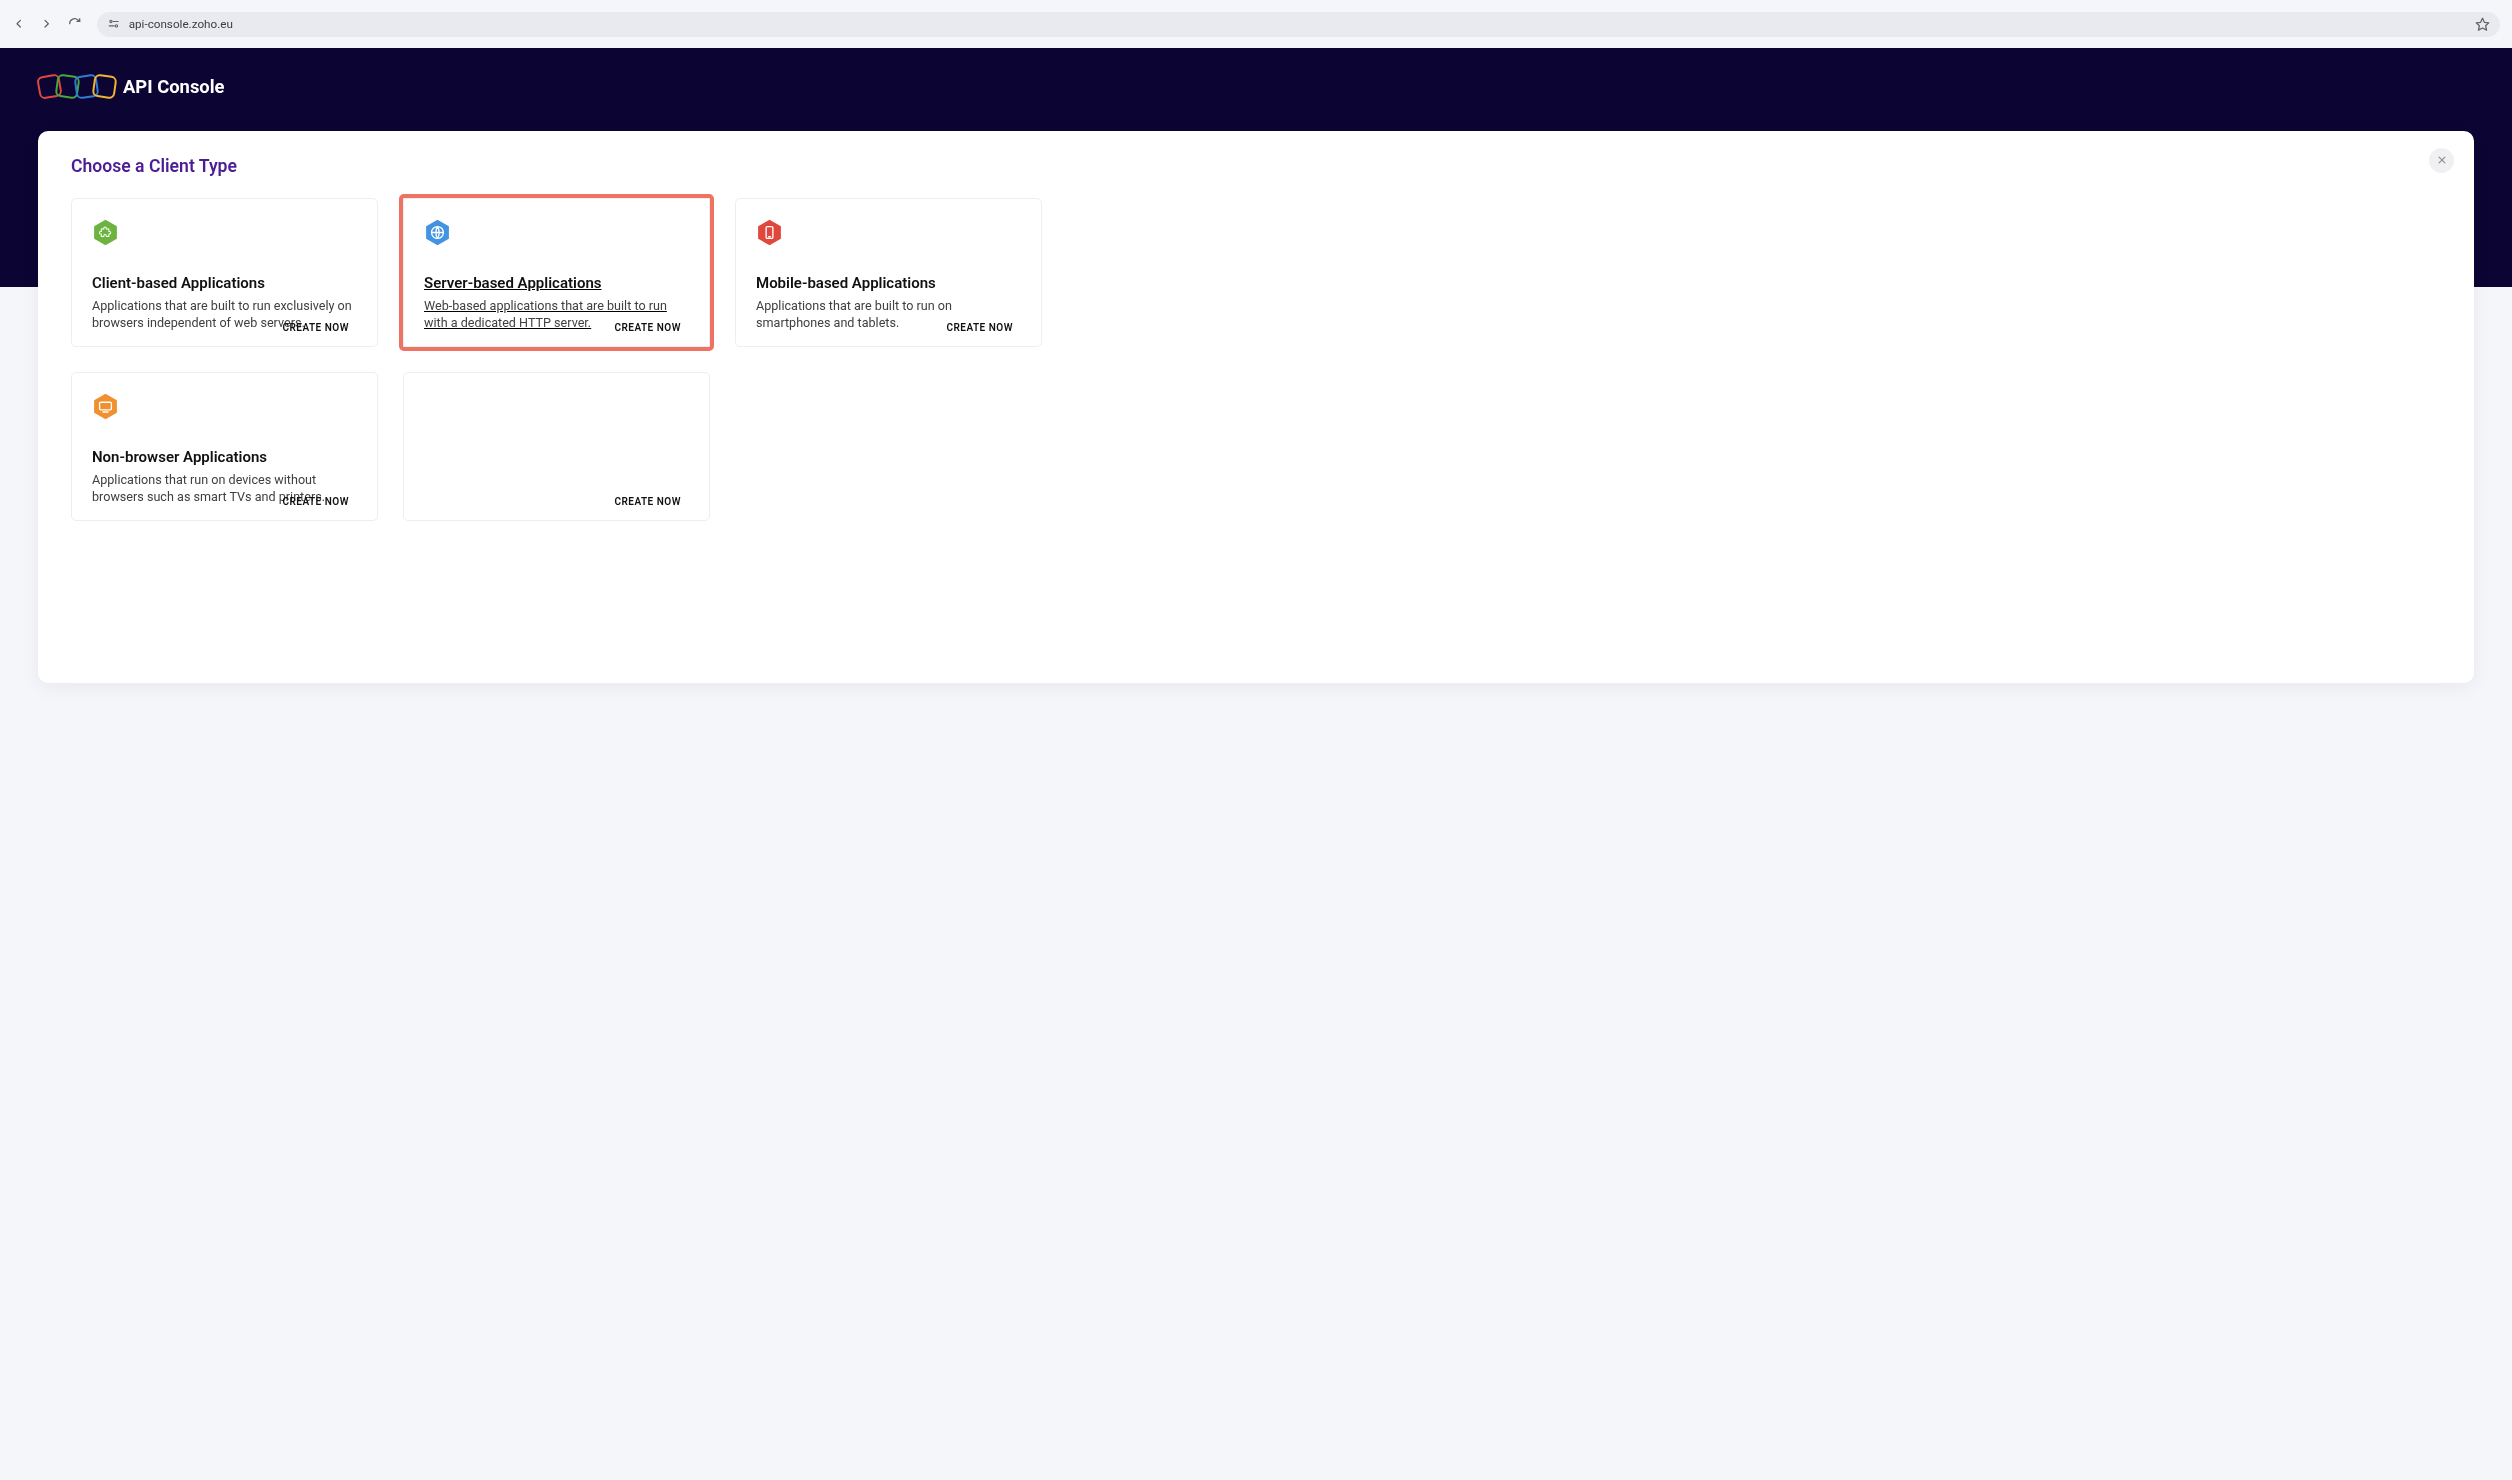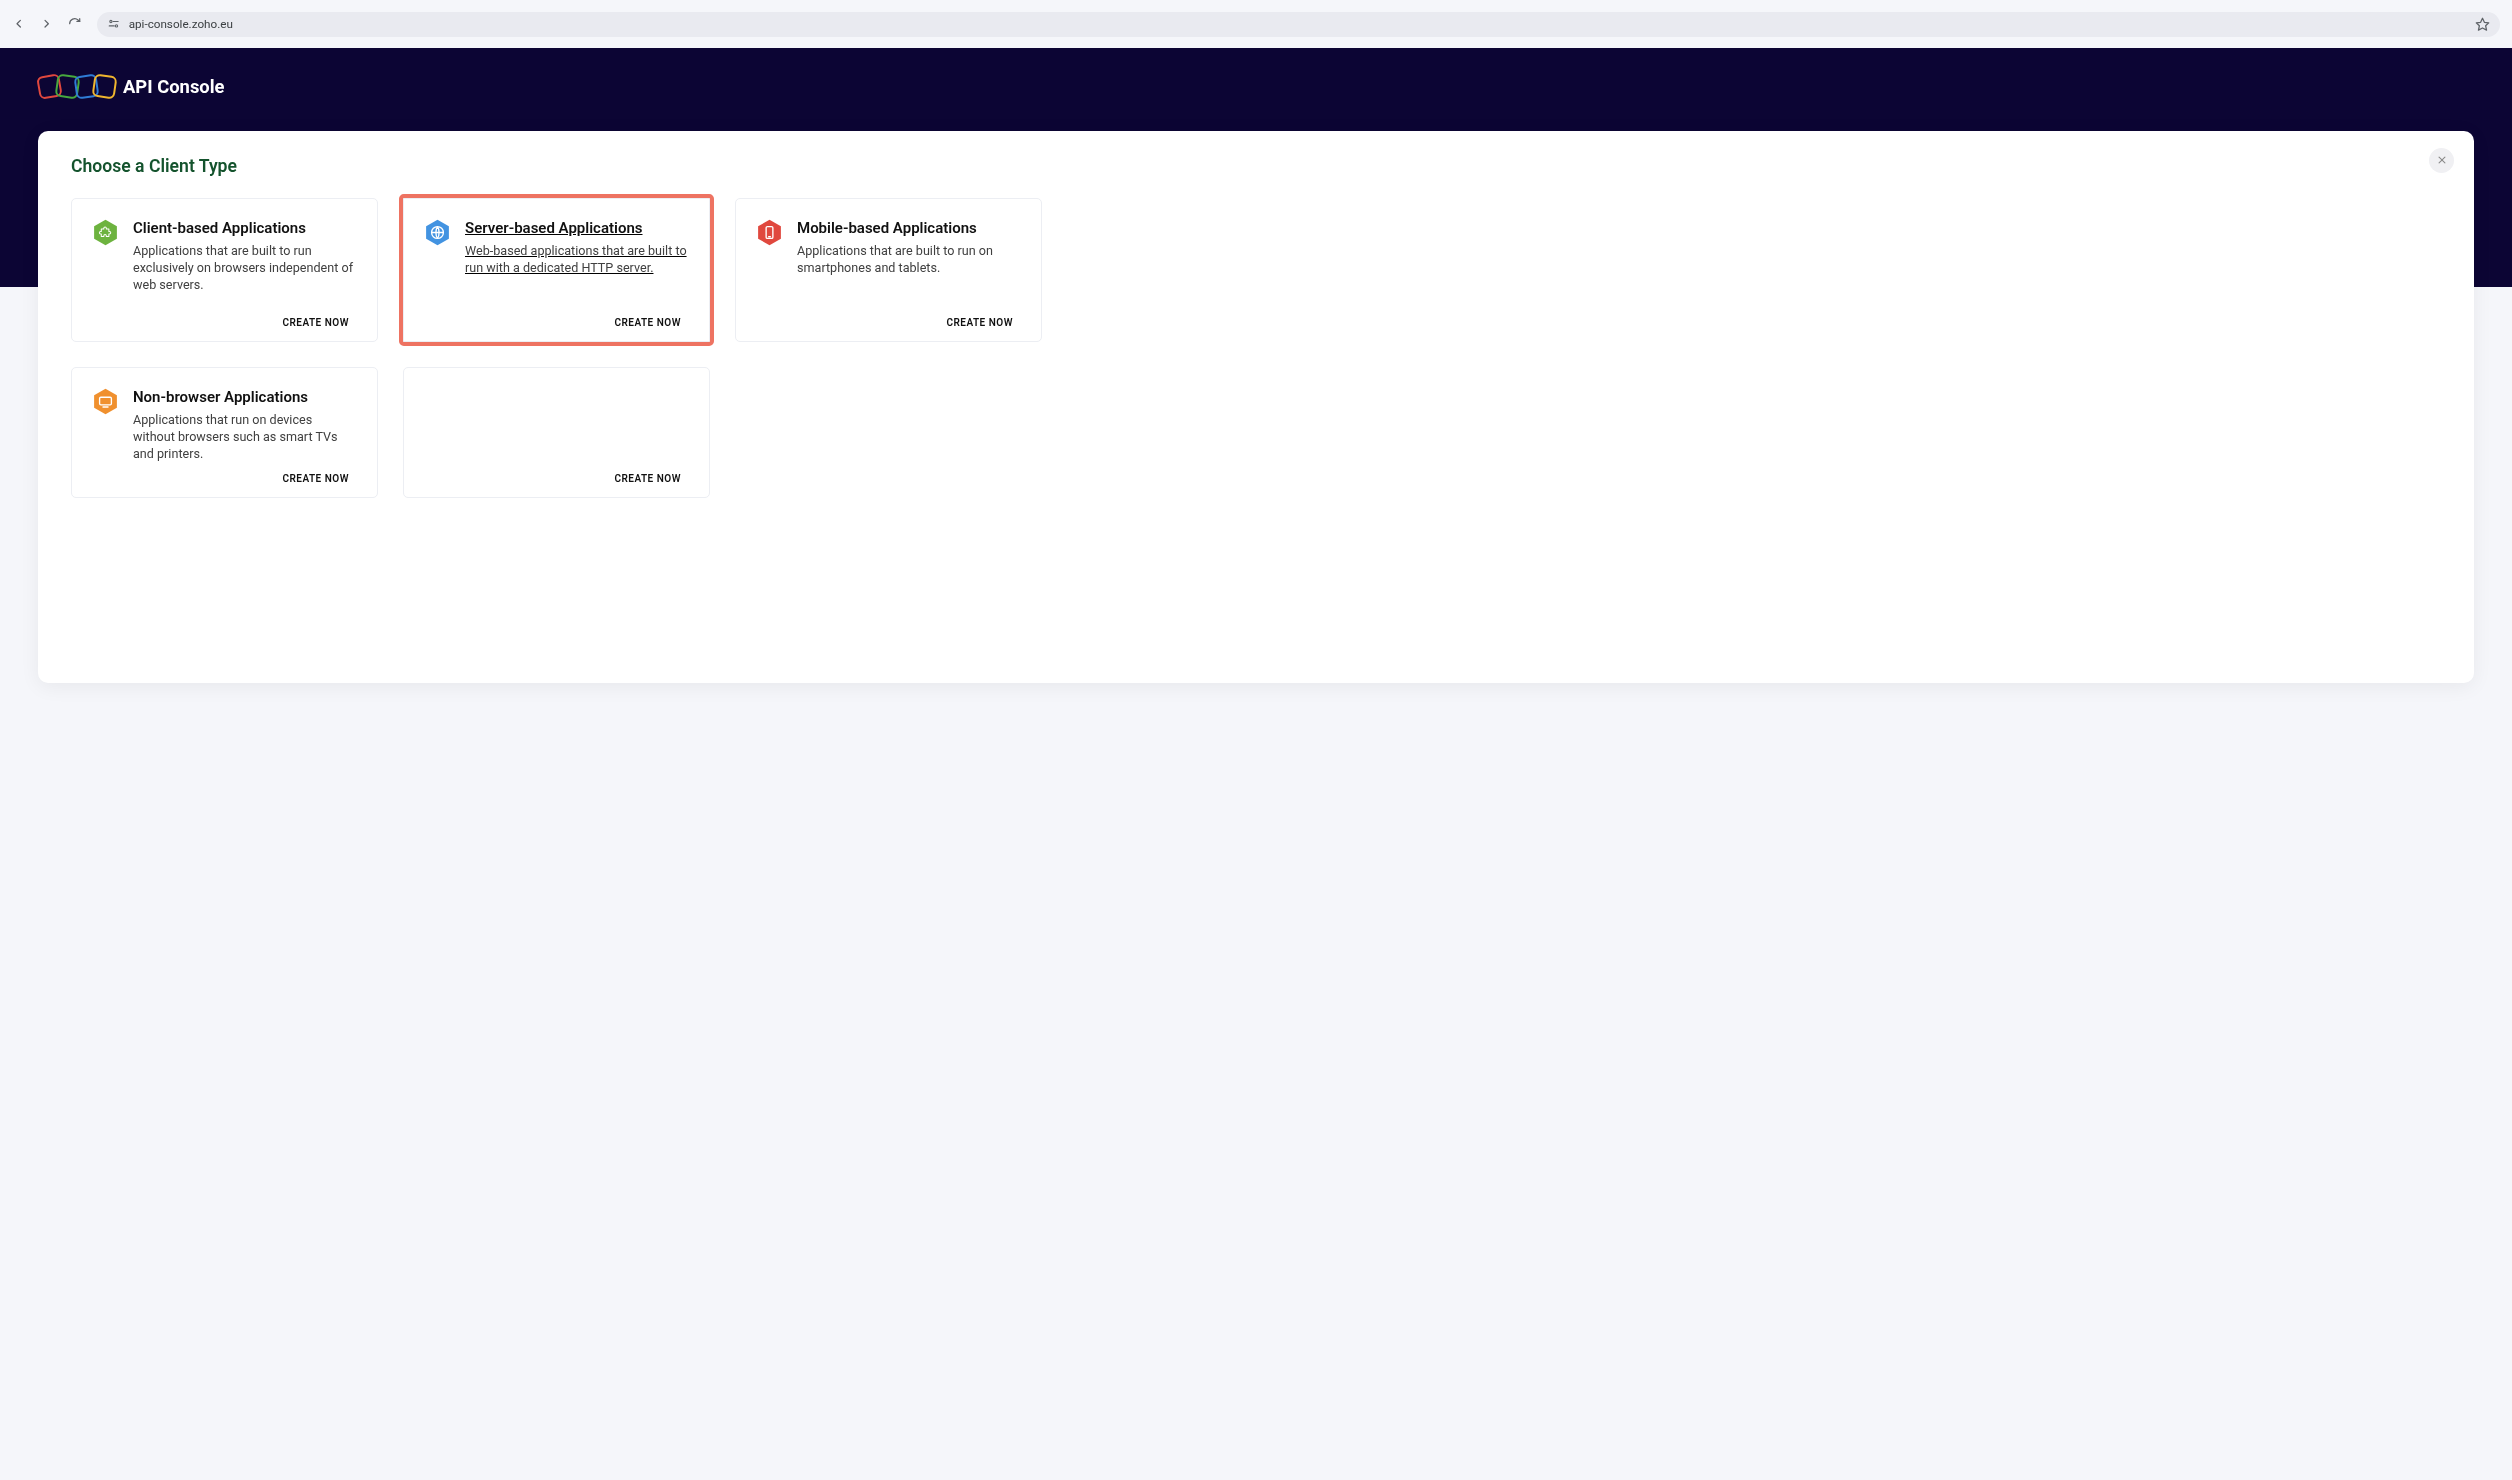--- a/index.html
+++ b/index.html
@@ -97,21 +97,21 @@
       margin: -156px 38px 0;
       border-radius: 10px;
       padding: 25px 33px 50px;
       position: relative;
       min-height: 552px;
       box-shadow: 0 3.3px 20px rgba(0,0,0,0.06);
     }
     .main-card h1 {
       font-size: 17.6px;
       font-weight: 600;
-      color: #14532d;
+      color: #4c1d95;
       margin-bottom: 22px;
     }
     .close-btn {
       position: absolute;
       top: 16.7px;
       right: 20px;
       width: 25px;
       height: 25px;
       border-radius: 50%;
       background: #f0f0f3;
@@ -136,22 +136,23 @@
       min-height: 131px;
     }
     .client-card.highlight {
       outline: 4.2px solid #ee7362;
       border-radius: 0.8px;
       min-height: 144px;
       text-decoration: underline;
     }
     .card-head {
       display: flex;
-      gap: 14px;
+      gap: 28px;
       align-items: flex-start;
+      flex-direction: column;
     }
     .hex-icon {
       width: 27px;
       height: 27px;
       flex-shrink: 0;
       display: flex;
       align-items: center;
       justify-content: center;
       color: #fff;
       margin-top: 0px;

